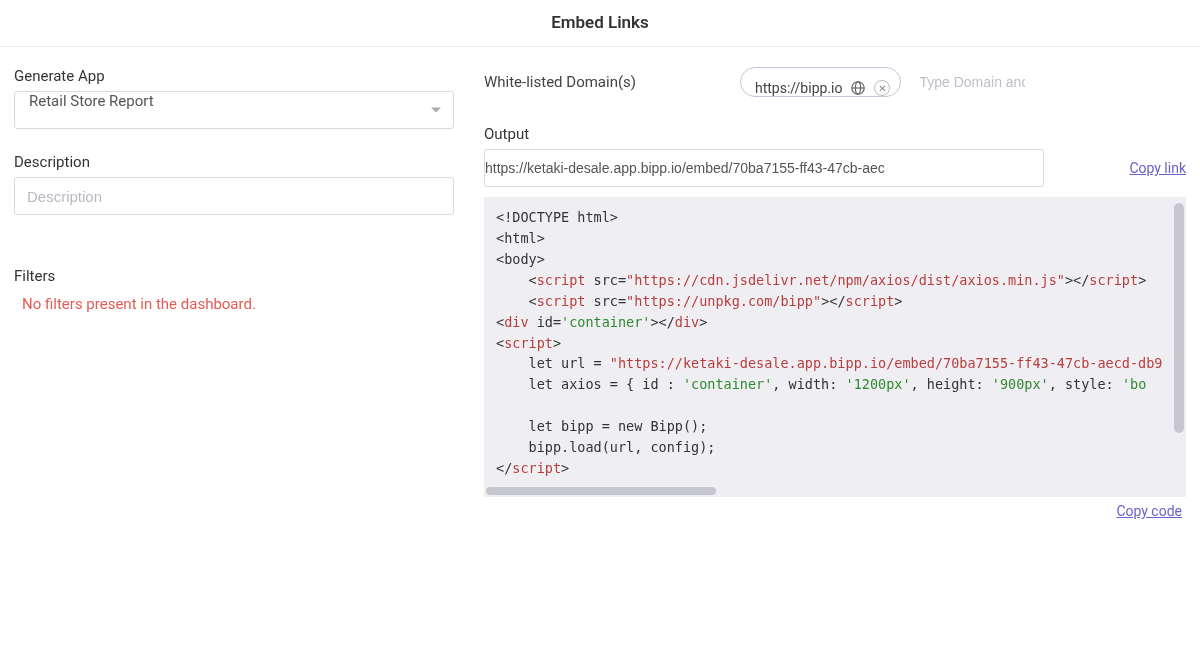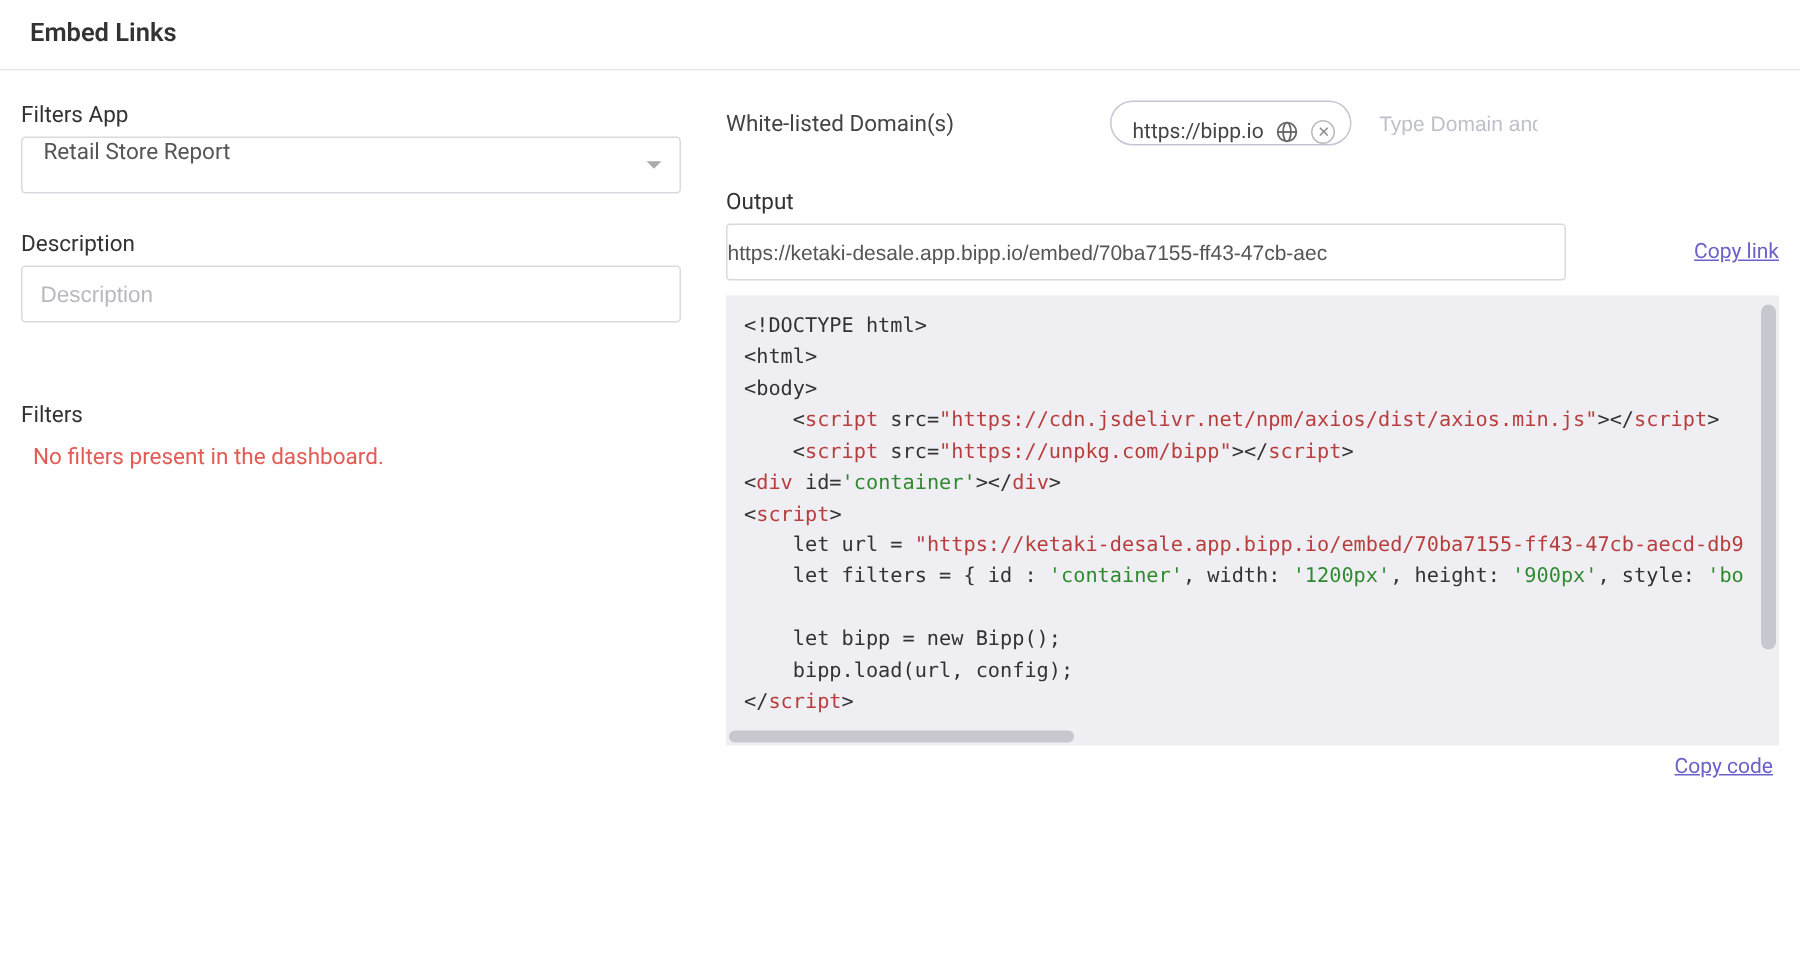--- a/index.html
+++ b/index.html
@@ -9,21 +9,21 @@
     font-size: 14px;
     color: #333;
     background: #fff;
   }
   .wrap { width: 1200px; height: 650px; position: relative; }
   .header {
     padding: 12px 20px 14px 20px;
     border-bottom: 1px solid #e9e9ee;
   }
   .header h1 {
-    margin: 0; font-size: 17px; font-weight: 600; color: #333;
+    margin: 0; font-size: 17px; font-weight: 600; color: #333; text-align: center;
   }
   .body {
     display: flex;
     padding: 20px 14px 0 14px;
     gap: 30px;
   }
   .left { width: 440px; flex: 0 0 440px; }
   .right { flex: 1; min-width: 0; }
 
   .field-label {
@@ -138,21 +138,21 @@
 <body>
 
 <div class="wrap">
   <div class="header">
     <h1>Embed Links</h1>
   </div>
 
   <div class="body">
 
     <div class="left">
-      <div class="field-label">Filters App</div>
+      <div class="field-label">Generate App</div>
       <div class="select">
         <span>Retail Store Report</span>
         <span class="caret"></span>
       </div>
 
       <div class="field-label">Description</div>
       <input class="text-input" type="text" placeholder="Description" style="">
 
       <div class="filters-heading">Filters</div>
       <div class="no-filters">No filters present in the dashboard.</div>
@@ -183,21 +183,21 @@
       </div>
 
       <div class="code-block"><span>&lt;!DOCTYPE html&gt;</span>
 <span>&lt;html&gt;</span>
 <span>&lt;body&gt;</span>
 <span>    &lt;</span><span class="cc-red">script</span><span> src=</span><span class="cc-red">"https://cdn.jsdelivr.net/npm/axios/dist/axios.min.js"</span><span>&gt;&lt;/</span><span class="cc-red">script</span><span>&gt;</span>
 <span>    &lt;</span><span class="cc-red">script</span><span> src=</span><span class="cc-red">"https://unpkg.com/bipp"</span><span>&gt;&lt;/</span><span class="cc-red">script</span><span>&gt;</span>
 <span>&lt;</span><span class="cc-red">div</span><span> id=</span><span class="cc-grn">'container'</span><span>&gt;&lt;/</span><span class="cc-red">div</span><span>&gt;</span>
 <span>&lt;</span><span class="cc-red">script</span><span>&gt;</span>
 <span>    let url = </span><span class="cc-red">"https://ketaki-desale.app.bipp.io/embed/70ba7155-ff43-47cb-aecd-db9</span>
-<span>    let filters = { id : </span><span class="cc-grn">'container'</span><span>, width: </span><span class="cc-grn">'1200px'</span><span>, height: </span><span class="cc-grn">'900px'</span><span>, style: </span><span class="cc-grn">'bo</span>
+<span>    let axios = { id : </span><span class="cc-grn">'container'</span><span>, width: </span><span class="cc-grn">'1200px'</span><span>, height: </span><span class="cc-grn">'900px'</span><span>, style: </span><span class="cc-grn">'bo</span>
 <span> </span>
 <span>    let bipp = new Bipp();</span>
 <span>    bipp.load(url, config);</span>
 <span>&lt;/</span><span class="cc-red">script</span><span>&gt;</span>
         <div class="vscroll"></div>
         <div class="hscroll"></div>
       </div>
 
       <div class="copy-code-row">
         <span class="link">Copy code</span>

